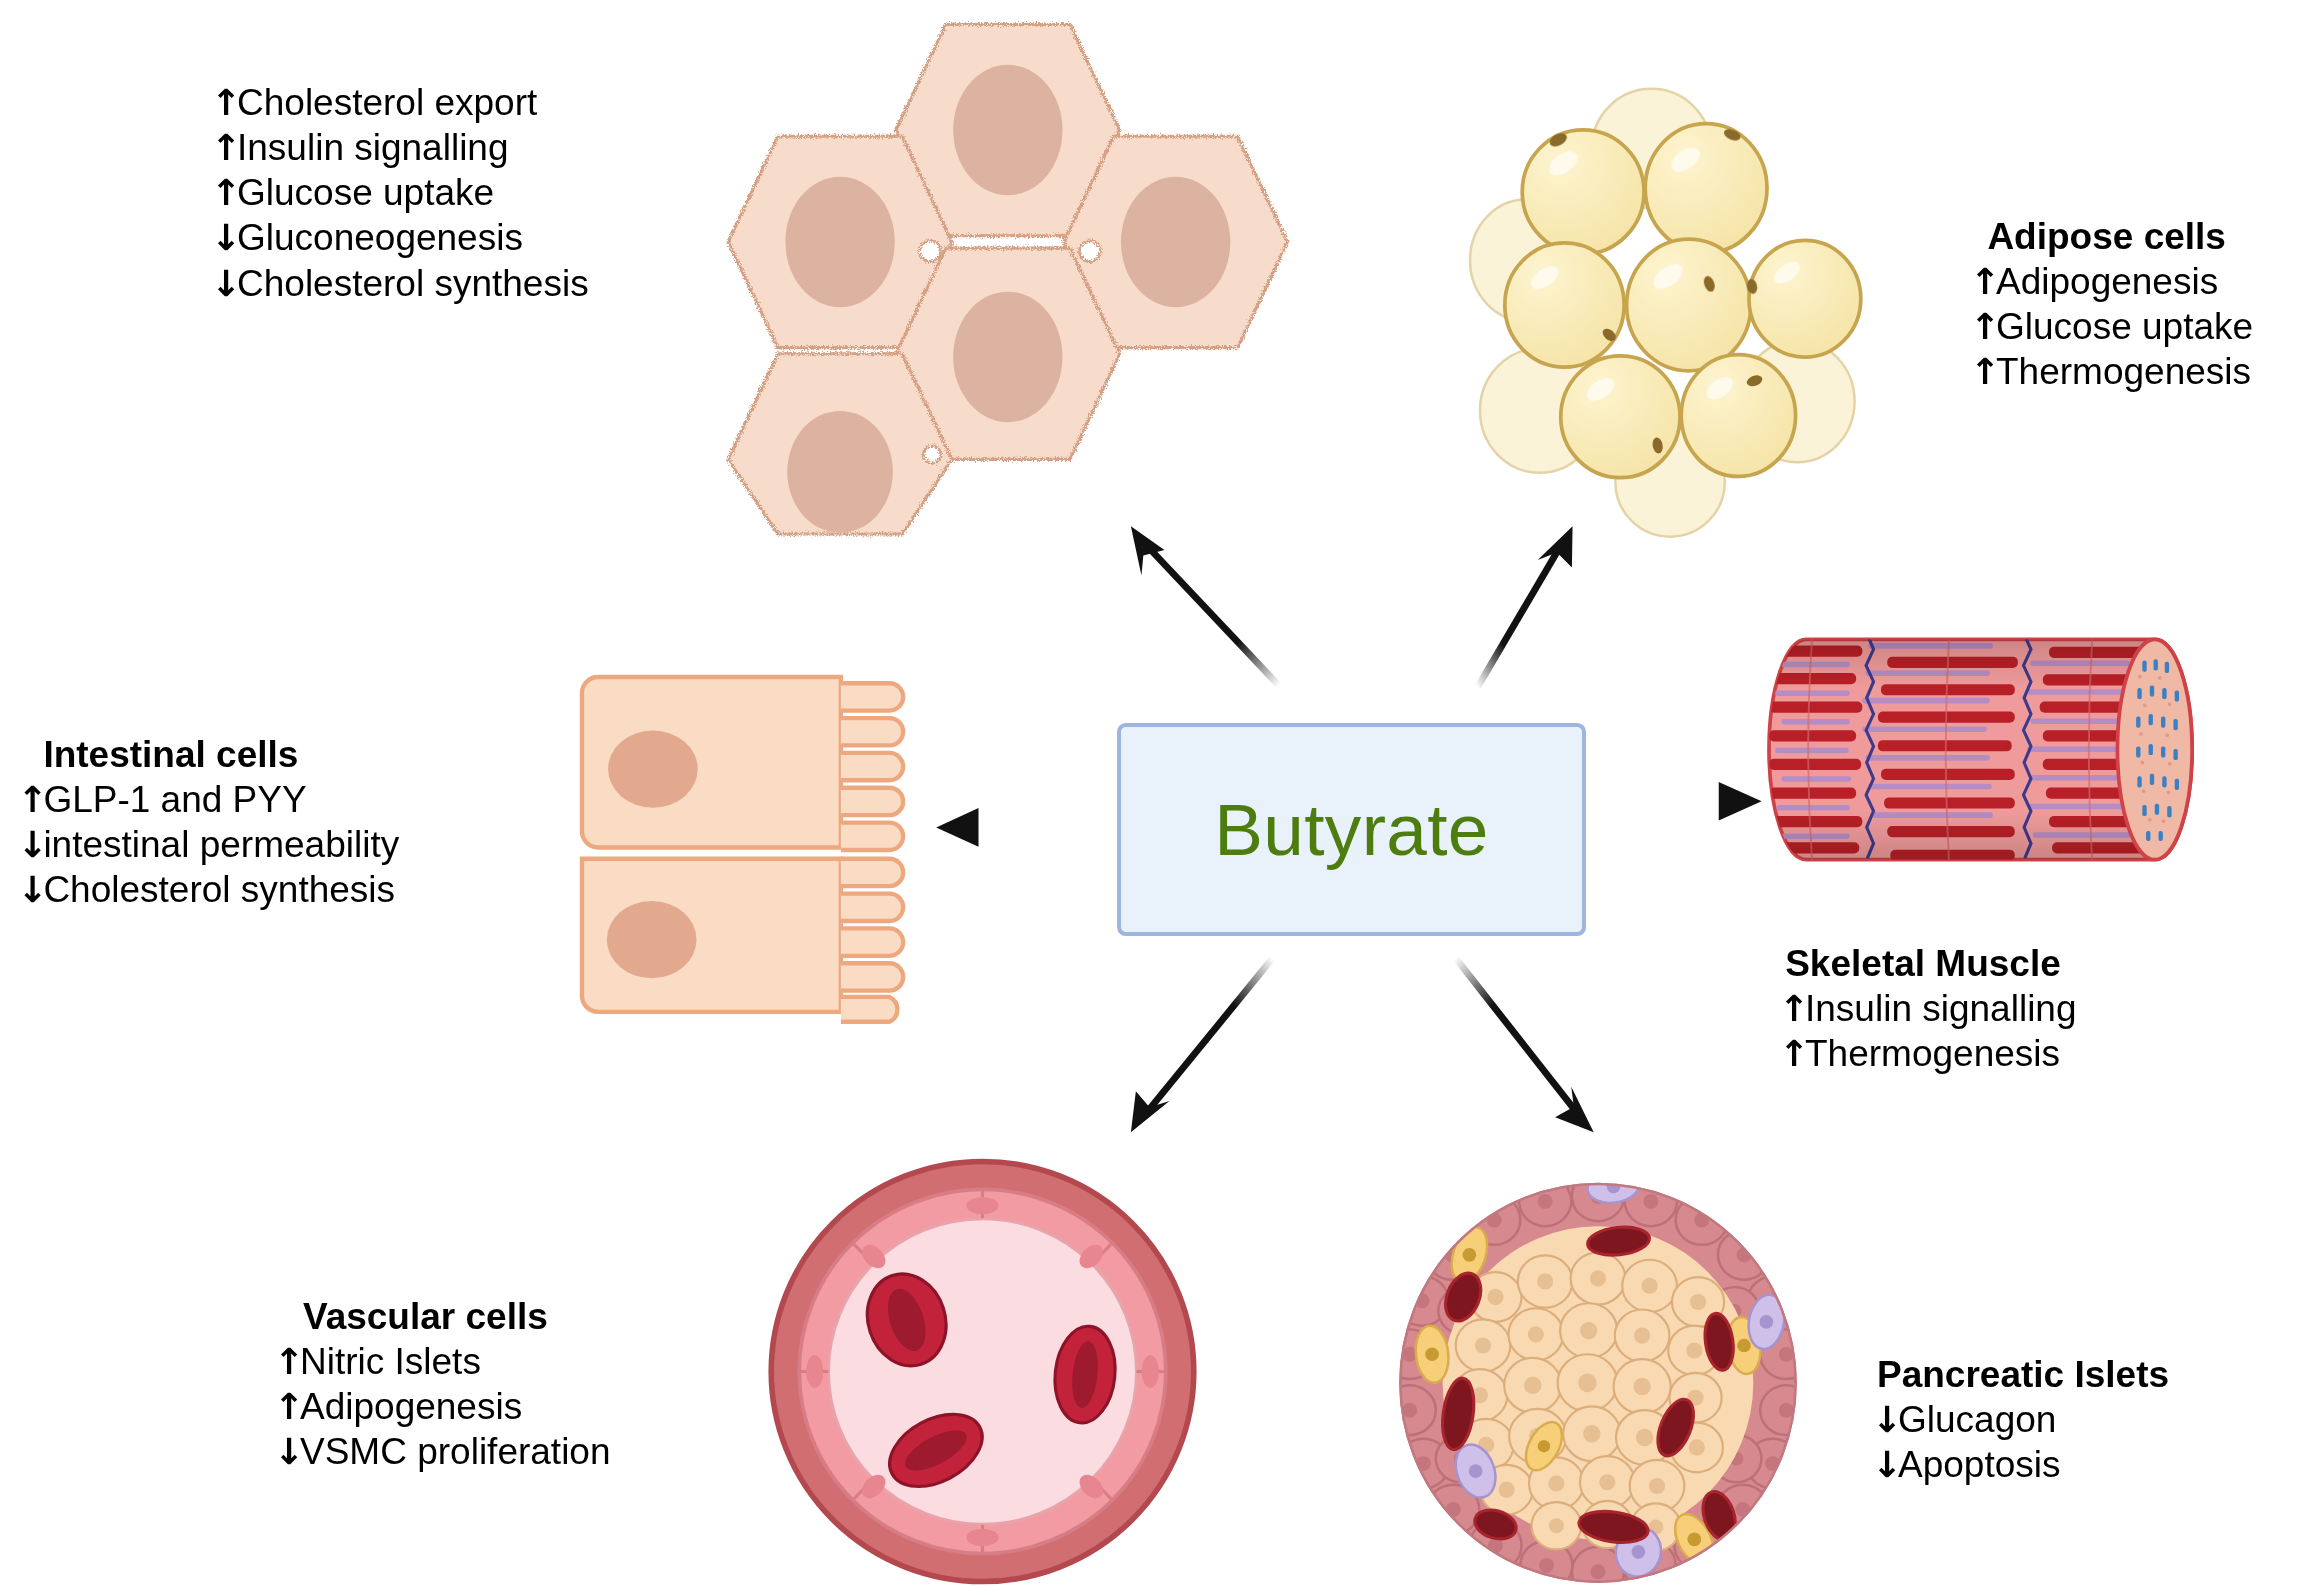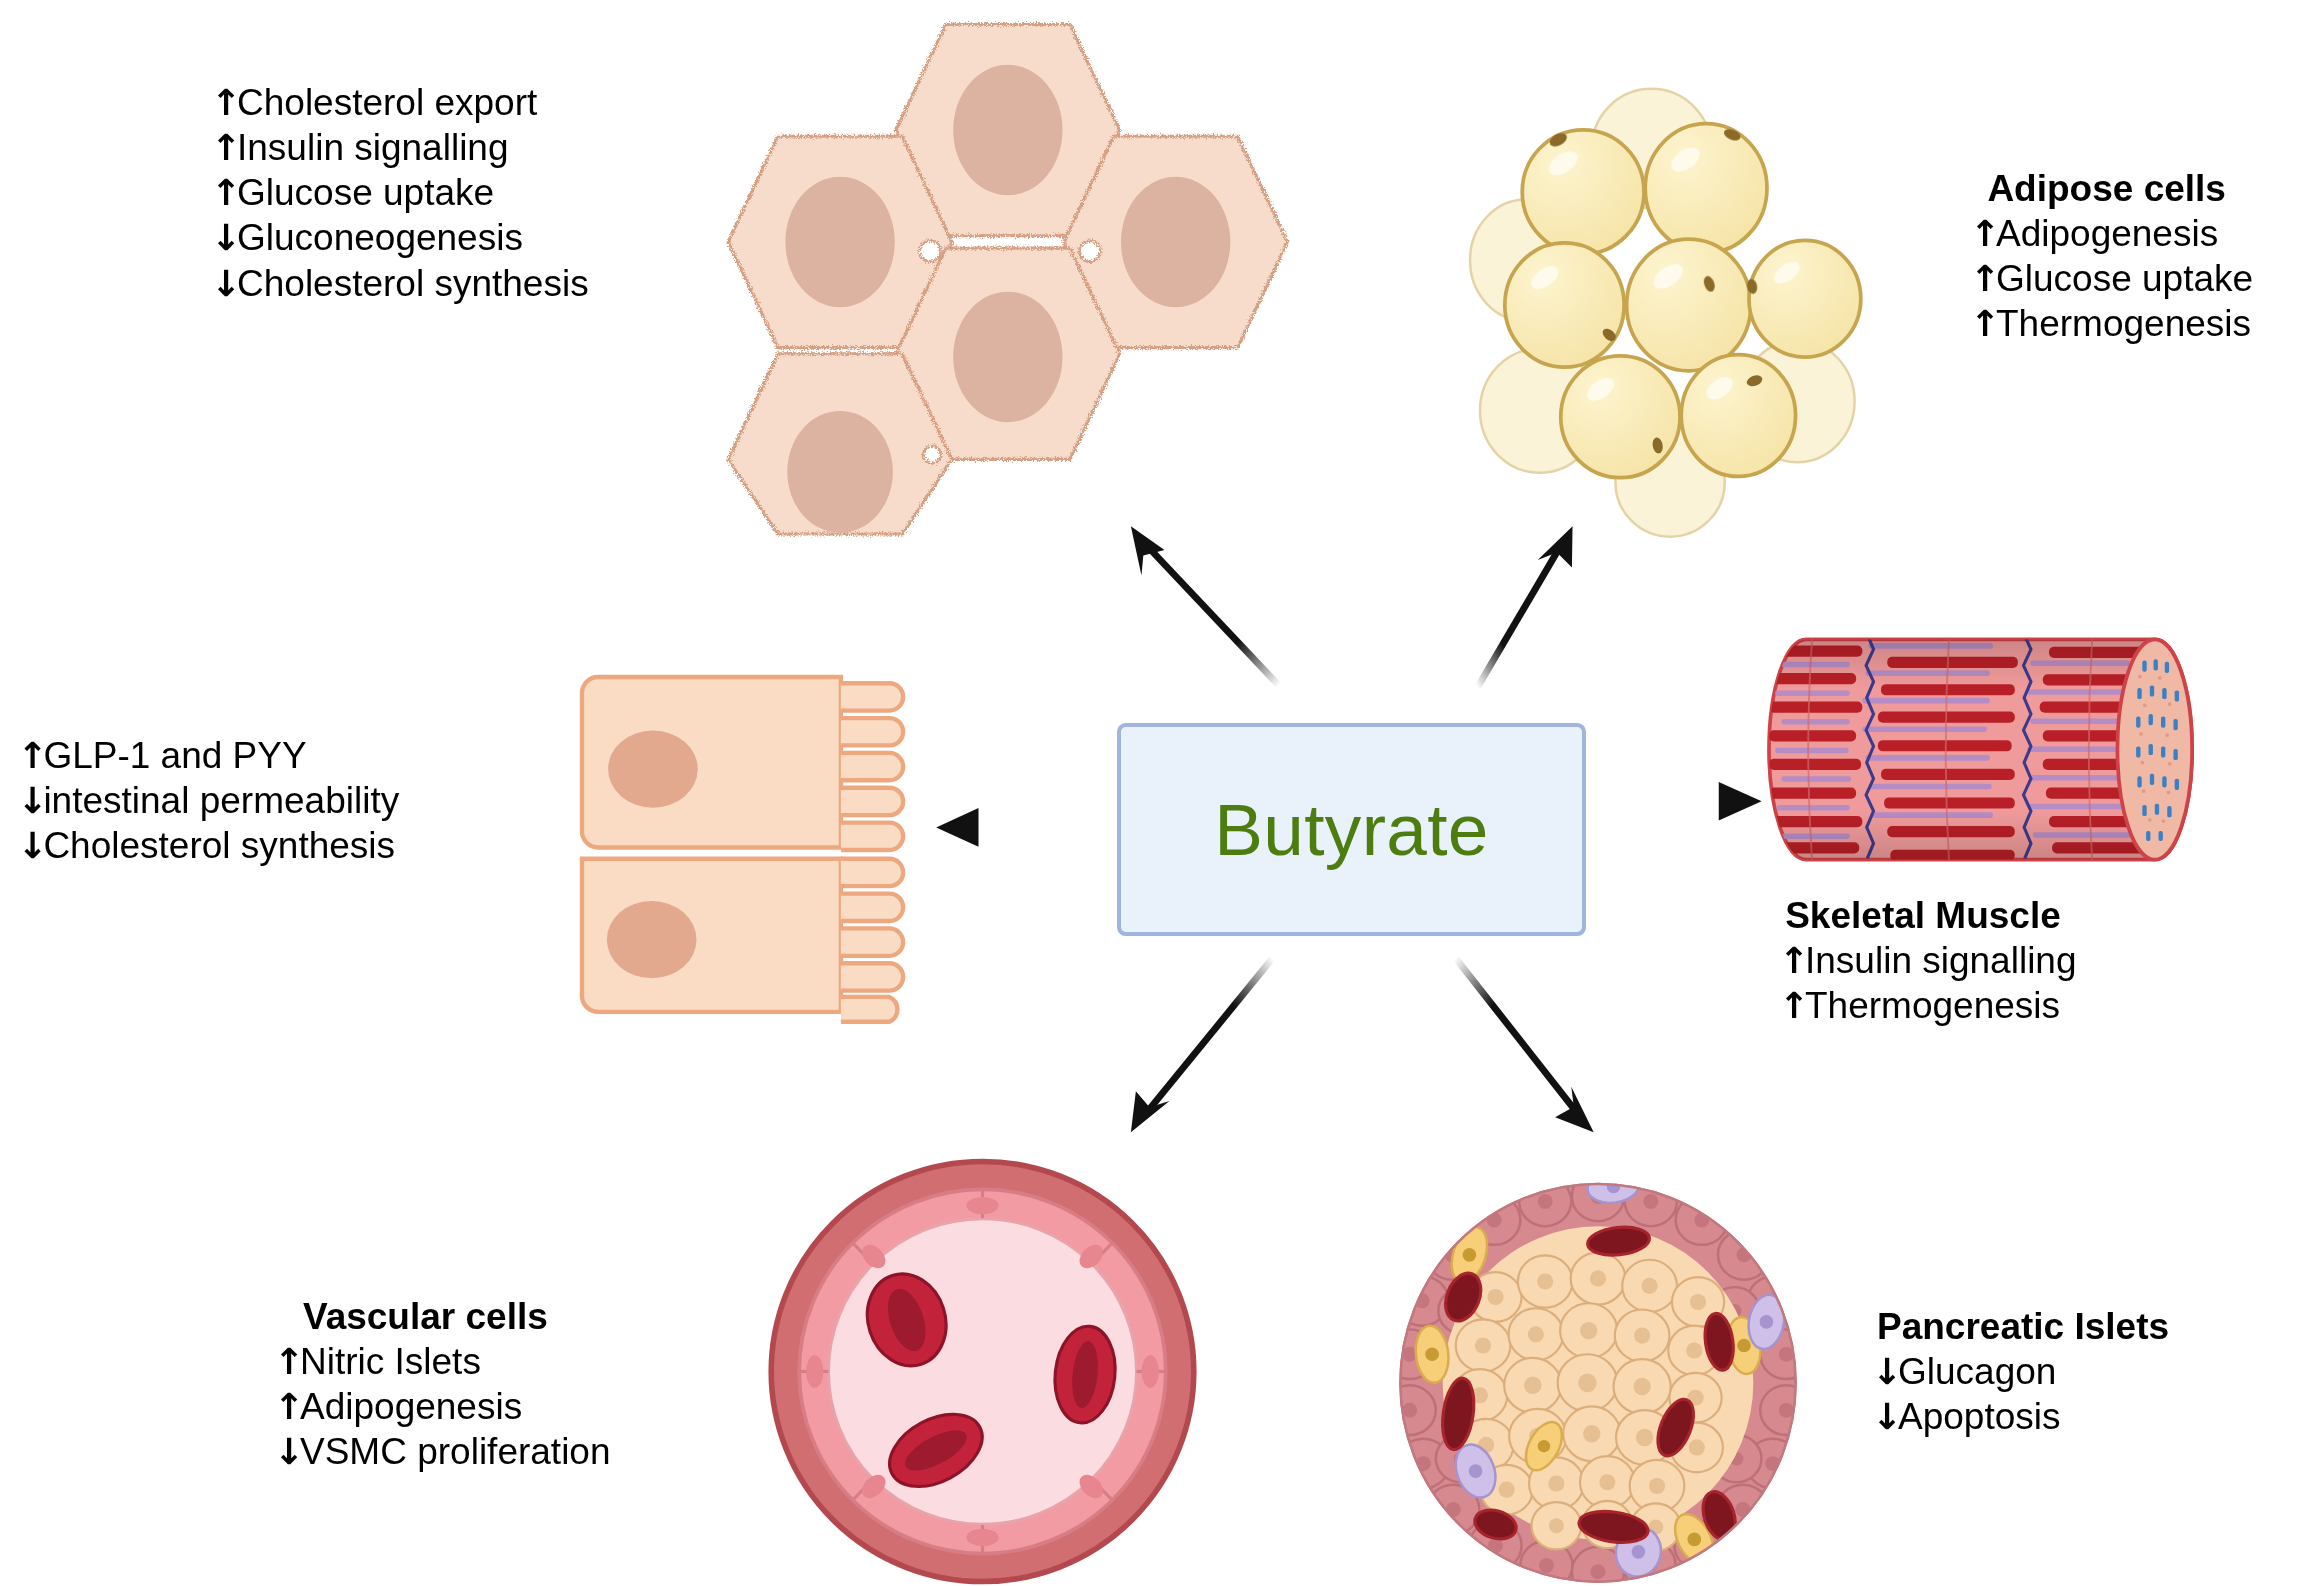--- a/index.html
+++ b/index.html
@@ -6,21 +6,21 @@
   body{width:2319px;height:1587px;position:relative;overflow:hidden;
        font-family:"Liberation Sans","DejaVu Sans",sans-serif;color:#000;}
   .stage{position:absolute;inset:0;}
 
   
   .txtblock{position:absolute;}
   .txtblock .ttl{font-weight:bold;font-size:37px;line-height:1.18;white-space:nowrap;}
   .txtblock .row{display:flex;align-items:baseline;font-size:37px;line-height:1.22;white-space:nowrap;}
   .txtblock .arw{display:inline-block;width:26px;flex:0 0 26px;font-size:36px;line-height:1;
                  font-family:"DejaVu Sans",sans-serif;font-weight:bold;text-align:left;}
-  .txtblock.right .ttl{text-align:left;}
+  .txtblock.right .ttl{text-align:left;margin-top:48px;}
   .ttl.ctr-h{padding-left:70px;}
   .ttl.ctr-a{padding-left:17.4px;}
   .ttl.ctr-i{padding-left:26px;}
   .ttl.ctr-v{padding-left:29px;}
   .ttl.ctr-p{padding-left:5px;}
   .ttl.ctr-s{padding-left:6.2px;}
 
   
   .butyrate{position:absolute;left:1117px;top:723px;width:461px;height:205px;
             background:#e9f1fb;border:4.4px solid #9fb5dd;border-radius:8.7px;
@@ -588,20 +588,21 @@
         <span class="arw">↑</span>
         <span>Glucose uptake</span>
       </div>
     <div class="row">
         <span class="arw">↑</span>
         <span>Thermogenesis</span>
       </div>
   </div>
 
   <div class="txtblock" style="left:17.4px;top:733px;">
+    <div class="ttl ctr-i">Intestinal cells</div>
     <div class="row">
         <span class="arw">↑</span>
         <span>GLP-1 and PYY</span>
       </div>
     <div class="row">
         <span class="arw">↓</span>
         <span>intestinal permeability</span>
       </div>
     <div class="row">
         <span class="arw">↓</span>

